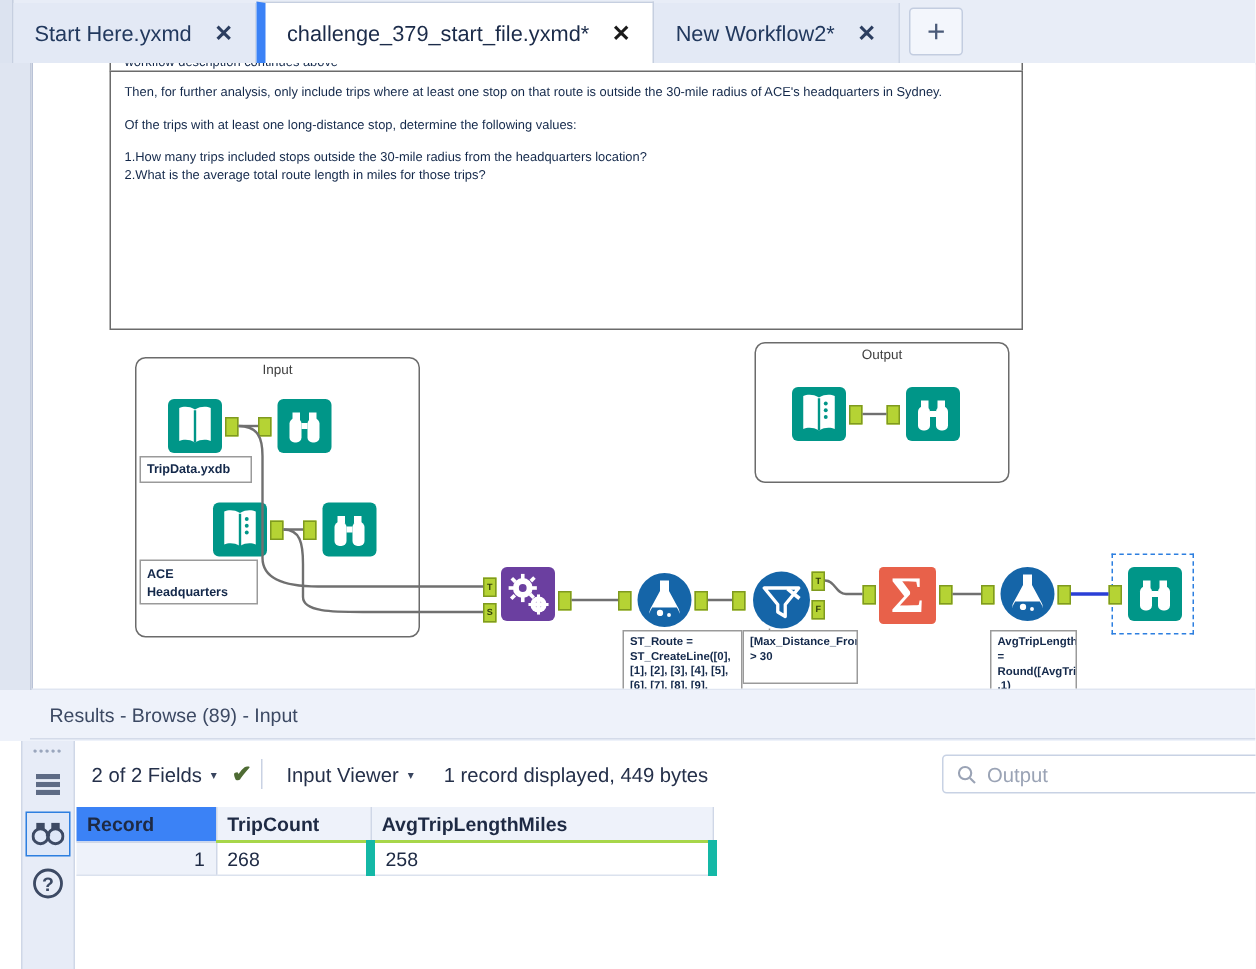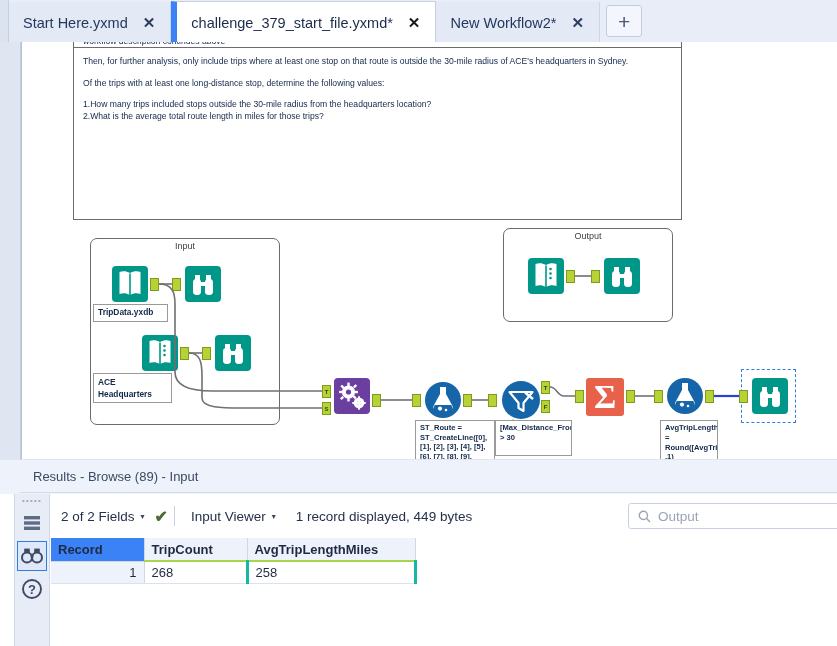--- a/index.html
+++ b/index.html
@@ -145,26 +145,26 @@
   .grid{position:absolute;left:51px;top:44px;width:786px;}
   .grid table{border-collapse:collapse;font-size:13px;table-layout:fixed;}
   .grid th{
     background:#eef2fa;color:#1e2a44;font-weight:bold;text-align:left;
     padding:3px 7px;height:23px;box-sizing:border-box;
     border-right:1px solid #cfd7e7;border-bottom:2px solid #a7d64a;
   }
   .grid th.rec{border-bottom:1px solid #cfd7e7;background:#3b82f6;}
   .grid td{
     padding:3px 7px;height:22px;box-sizing:border-box;color:#1e2a44;
-    border-right:3px solid #14b8a6;border-bottom:1px solid #dbe2ee;background:#fff;
+    border-right:6px solid #14b8a6;border-bottom:1px solid #dbe2ee;background:#fff;
   }
   .grid td.rec{background:#eef2fa;text-align:right;border-right:1px solid #cfd7e7;}
   .col-rec{width:93px;}
   .col-a{width:103px;}
-  .col-b{width:168px;}
+  .col-b{width:228px;}
 </style>
 </head>
 <body>
 
 <div id="app">
 
   <div class="tabbar">
     <div class="tabbar-edge"></div>
 
     <div class="tab">

